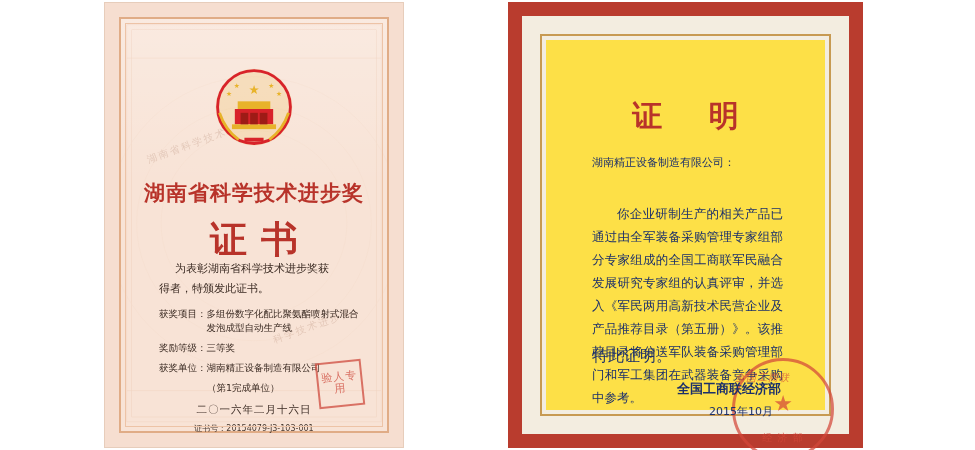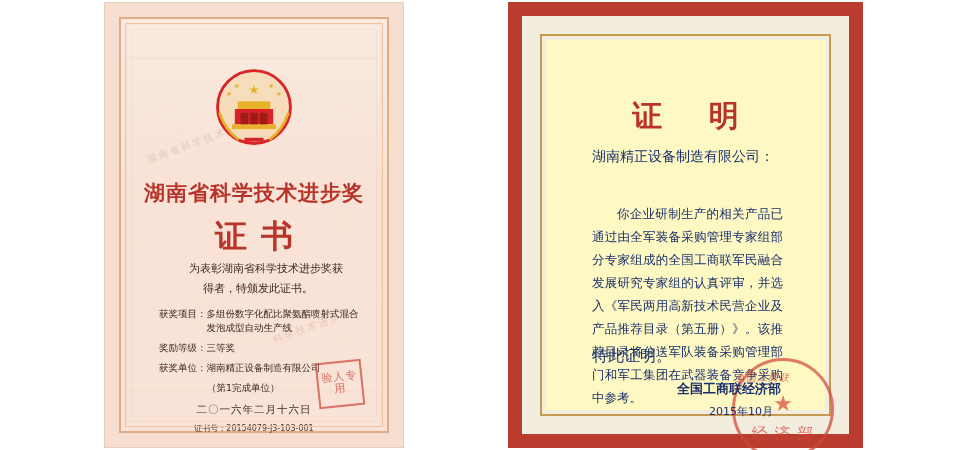--- a/index.html
+++ b/index.html
@@ -71,38 +71,37 @@
     font-weight: bold;
     letter-spacing: 1px;
     color: #b8332a;
     font-family: "DejaVu Serif", serif;
   }
   .cert-left .title-sub {
     position: absolute;
     top: 196px;
     left: 0; right: 0;
     text-align: center;
-    font-size: 32px;
+    font-size: 37px;
     font-weight: bold;
     letter-spacing: 14px;
     text-indent: 14px;
     color: #b8332a;
     font-family: "DejaVu Serif", serif;
   }
 
   .cert-left .body-lines {
     position: absolute;
     top: 240px;
     left: 38px;
     right: 30px;
     font-size: 11px;
     color: #3a2a22;
     line-height: 20px;
     font-family: "DejaVu Sans", sans-serif;
-    text-align: center;
   }
   .cert-left .body-lines .l1 { text-indent: 16px; }
   .cert-left .body-lines .l2 { text-indent: 0px; }
 
   .cert-left .fields {
     position: absolute;
     top: 288px;
     left: 38px;
     right: 26px;
     font-size: 9.5px;
@@ -184,41 +183,41 @@
   }
   .cert-right .gold-line {
     position: absolute;
     left: 18px; top: 18px; right: 18px; bottom: 18px;
     border: 2px solid #c79a52;
     box-sizing: border-box;
   }
   .cert-right .paper {
     position: absolute;
     left: 24px; top: 24px; right: 24px; bottom: 24px;
-    background: #fef9c3;
+    background: #fde047;
     box-sizing: border-box;
   }
 
   .cert-right .r-title {
     position: absolute;
     top: 56px;
     left: 0; right: 0;
     text-align: center;
     font-size: 30px;
     font-weight: bold;
     color: #b8332a;
     letter-spacing: 18px;
     text-indent: 18px;
     font-family: "DejaVu Serif", serif;
   }
   .cert-right .r-salutation {
     position: absolute;
-    top: 108px;
+    top: 115px;
     left: 46px;
-    font-size: 14px;
+    font-size: 11px;
     color: #1b2f6b;
     font-family: Liberation Serif, serif;
   }
   .cert-right .r-body {
     position: absolute;
     top: 142px;
     left: 46px;
     right: 42px;
     font-size: 12.5px;
     line-height: 23px;
@@ -279,21 +278,21 @@
     position: absolute;
     top: 32px; left: 0; right: 0;
     text-align: center;
     font-size: 22px;
     line-height: 22px;
   }
   .stamp-round .bot-arc {
     position: absolute;
     bottom: 12px; left: 0; right: 0;
     text-align: center;
-    font-size: 16px;
+    font-size: 10px;
     letter-spacing: 1px;
     margin-top: 8px;
   }
 </style>
 </head>
 <body>
 
 <div class="page">
 
   <div class="cert-left">

